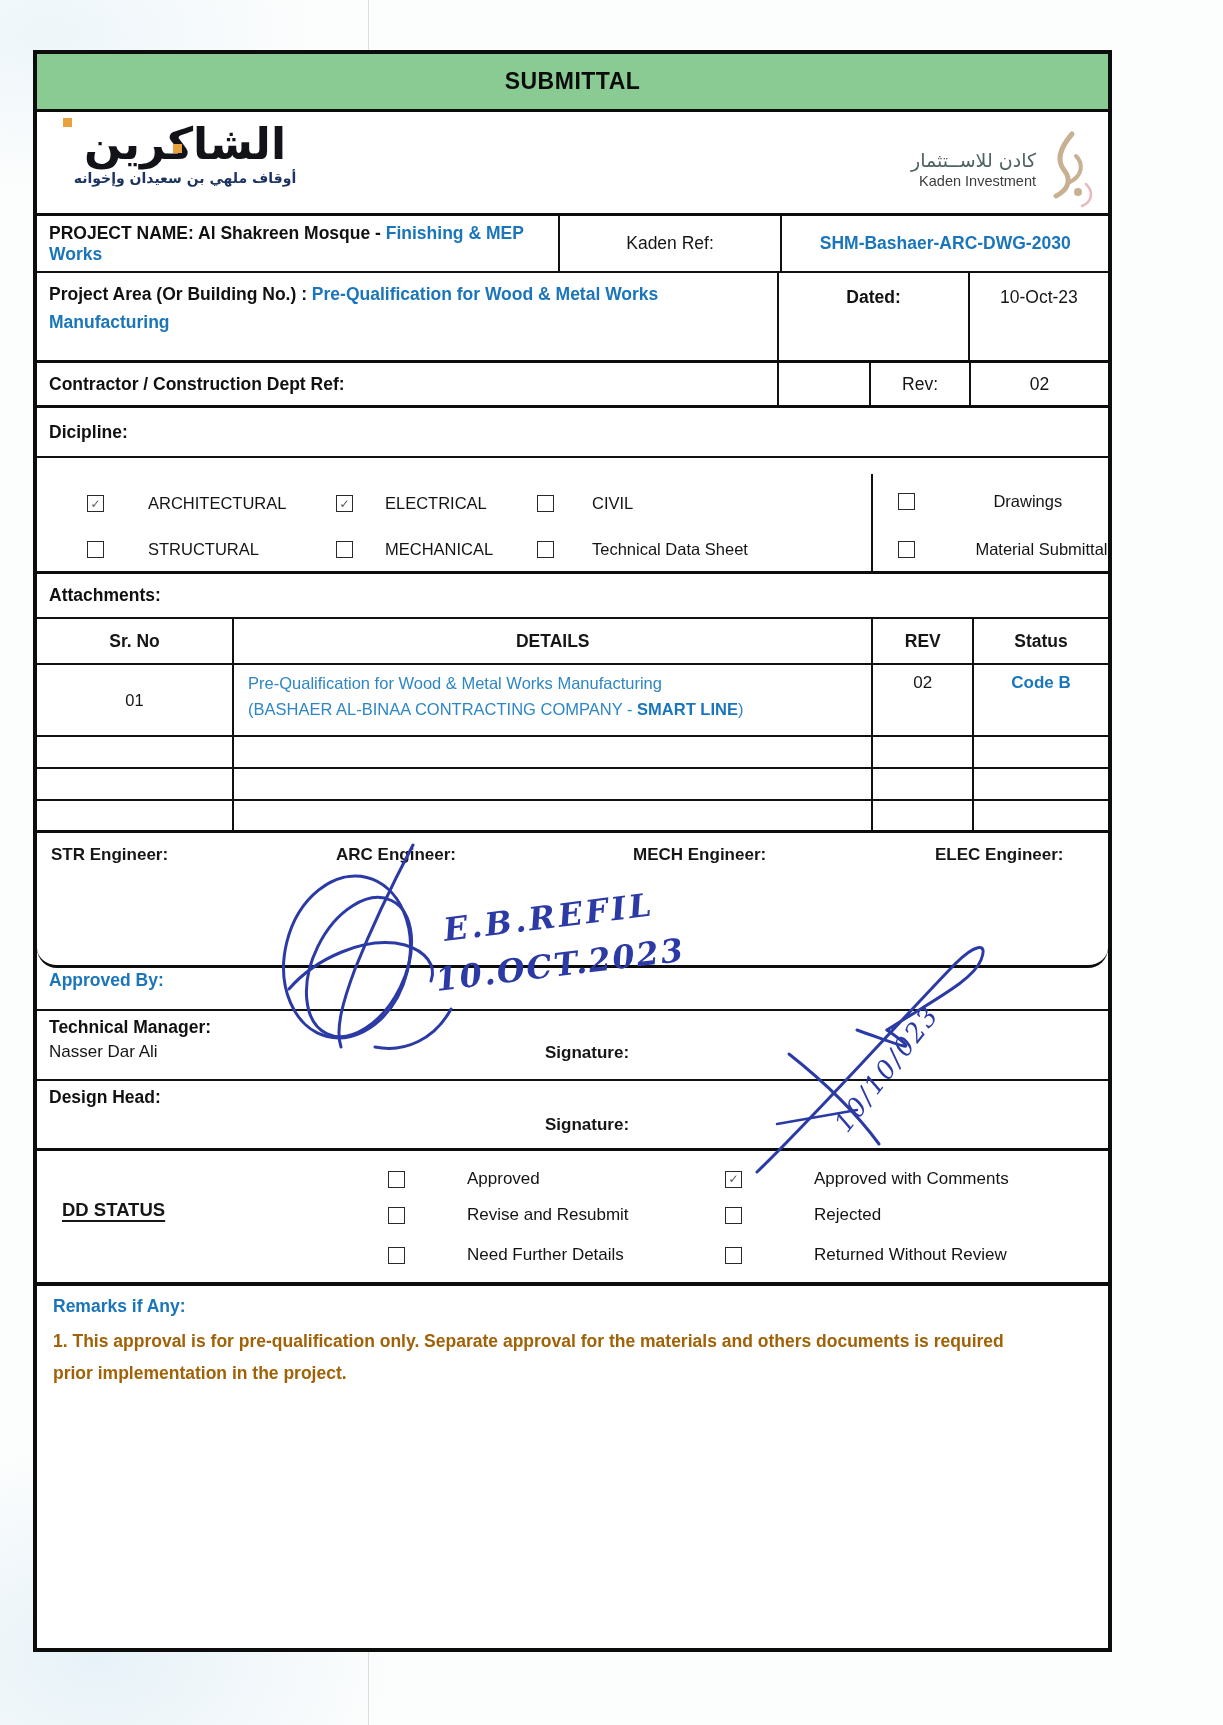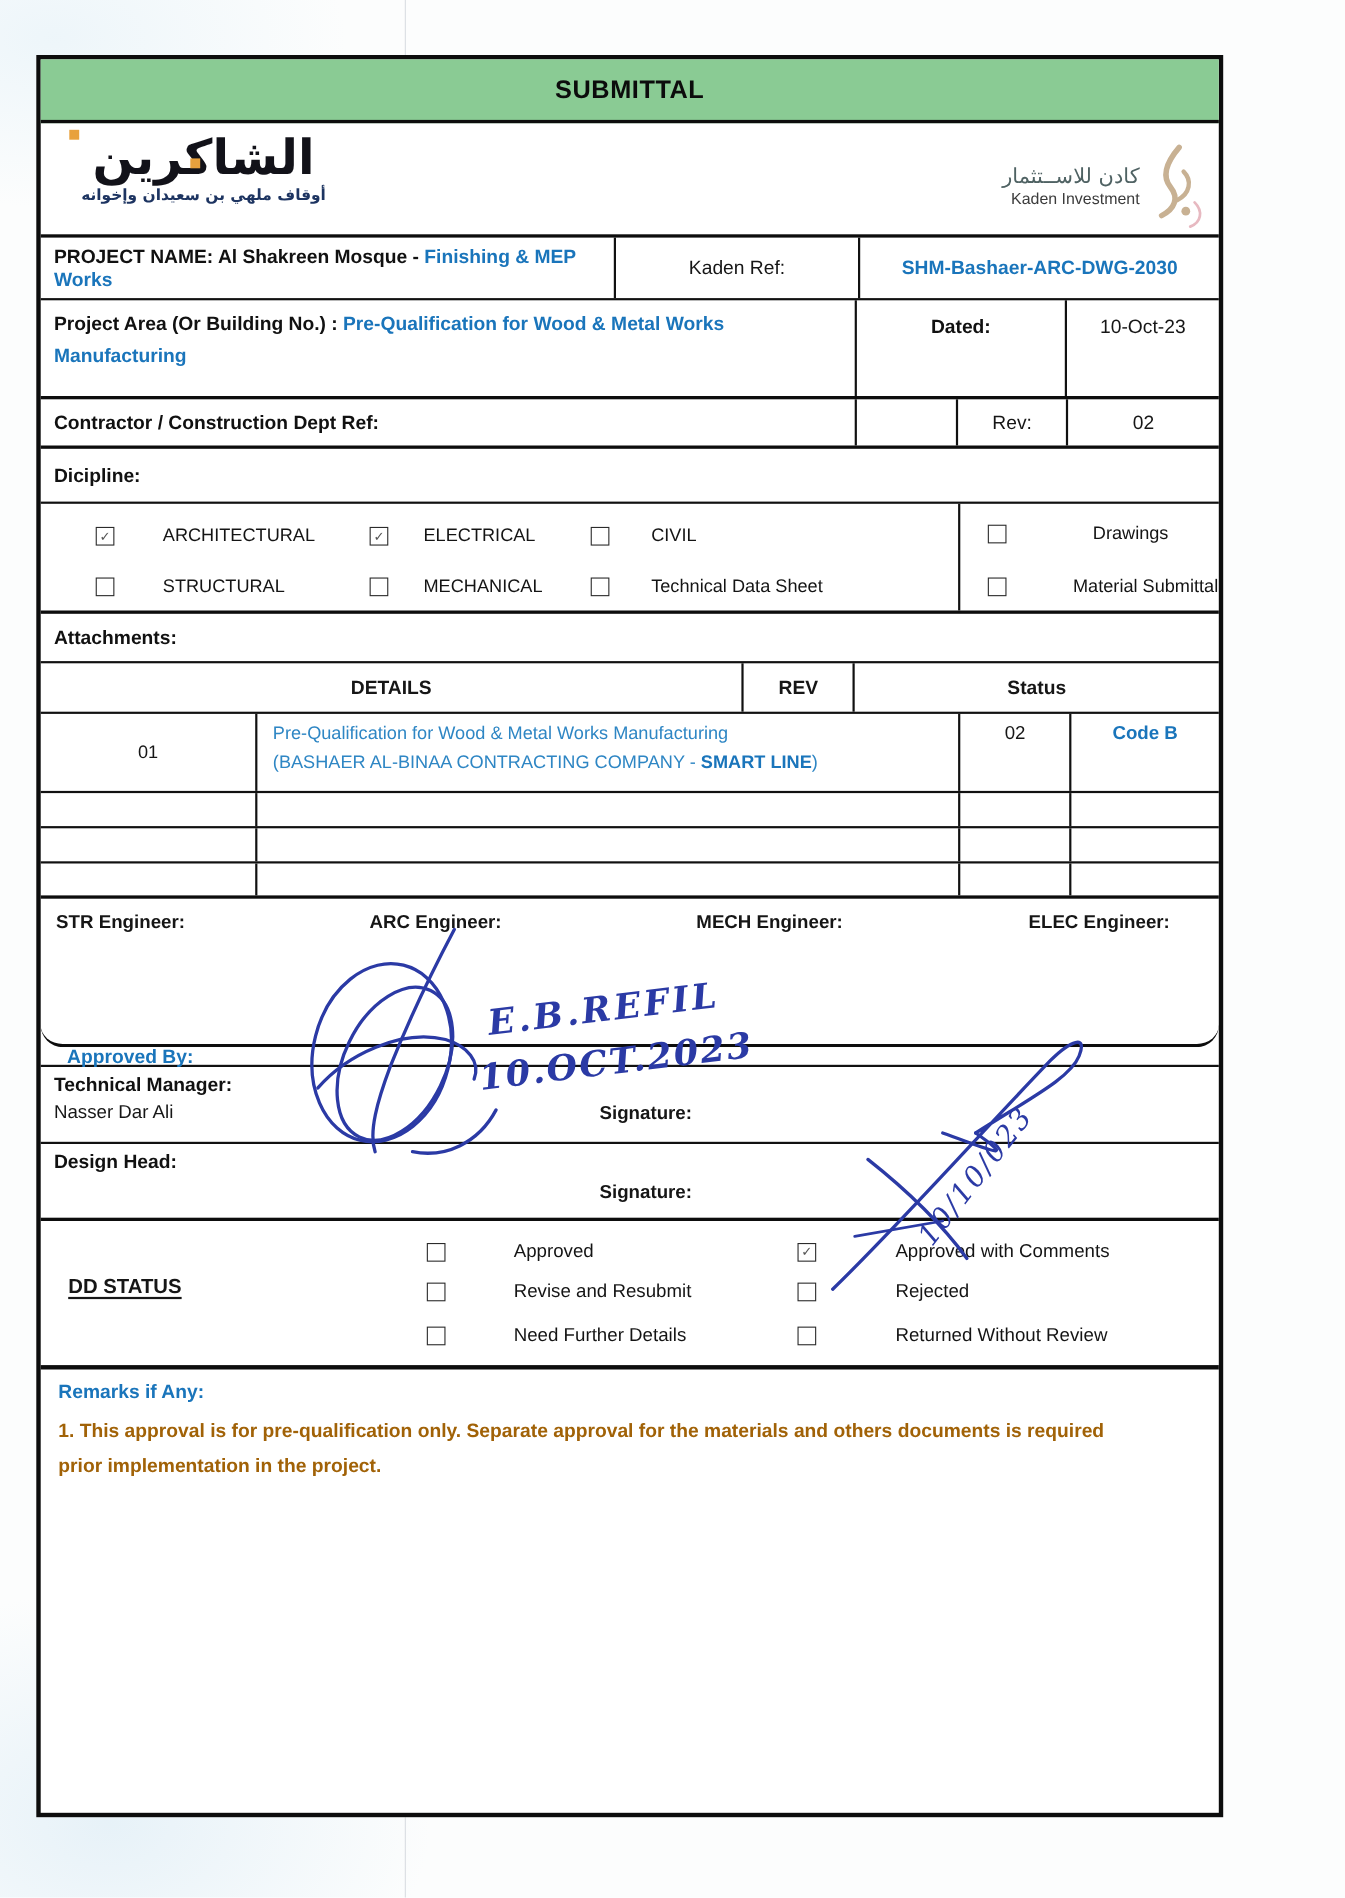--- a/index.html
+++ b/index.html
@@ -62,21 +62,21 @@
   .blue { color:#1a75bb; }
   .pad { padding:7px 12px; }
   .vcenter { display:flex; align-items:center; justify-content:center; }
   .c-name1 { width:48.8%; } .c-name2 { width:20.8%; font-size:17.5px; } .c-name3 { flex:1; }
   .c-area1 { width:69.3%; } .c-area2 { width:17.8%; } .c-area3 { flex:1; font-size:17.5px; }
   .c-con1 { width:69.3%; display:flex; align-items:center; }
   .c-con2 { width:8.6%; } .c-con3 { width:9.3%; font-size:17.5px; } .c-con4 { flex:1; font-size:17.5px; }
   .r-area .c-area1 { line-height:1.6;padding-left:12px; }
 
   
-  .r-checks { height:100px; display:flex; }
+  .r-checks { height:100px; display:flex;margin-top:16px; }
   .chk-left { width:78.1%; position:relative; border-right:2px solid #111; }
   .chk-right { flex:1; position:relative; }
   .cb-item { position:absolute; display:flex; align-items:center; }
   .cb {
     width:17px; height:17px; border:1.6px solid #2b2b2b; background:#fff;
     display:inline-flex; align-items:center; justify-content:center;
     font-size:12px; color:#555; flex:0 0 auto;
   }
   .cb.checked::after { content:"✓"; }
   .cb-label { font-size:16.5px; color:#141414; white-space:nowrap; }
@@ -92,21 +92,21 @@
   .att-data { height:72px; font-size:16.5px; }
   .att-details { padding:6px 10px 0 14px; line-height:1.55; color:#2e86c4; }
   .att-empty { height:32px; }
   .bold { font-weight:bold; }
 
   
   .r-reviewed { height:44px; display:flex; align-items:center; }
   .sect-lbl { font-weight:bold; font-size:17.5px; color:#1a75bb; }
   .r-engineers { height:135px;border-radius:20px; }
   .eng { position:absolute; top:12px; font-weight:bold; font-size:17px; }
-  .r-approved { height:18px; display:flex; align-items:center;padding-left:12px; }
+  .r-approved { height:43px; display:flex; align-items:flex-start; }
   .r-tm, .r-dh { height:70px; }
   .sig-label { position:absolute; left:508px; font-weight:bold; font-size:17px; }
 
   
   .r-dd { height:135px; border-bottom:4px solid #0d0d0d; }
   .dd-label {
     position:absolute; left:25px; top:48px; font-size:18.5px; font-weight:bold;
     text-decoration:underline; text-underline-offset:4px; text-decoration-thickness:2px;
   }
   
@@ -212,20 +212,21 @@
         <span class="cb-label">Material Submittal</span>
       </div>
     </div>
   </div>
 
   <div class="row r-attlabel bb2">
     <span class="lbl pad">Attachments:</span>
   </div>
 
   <div class="row att-head bb2">
+    <div class="cell ac1 vcenter">Sr. No</div>
     <div class="cell ac2 vcenter">DETAILS</div>
     <div class="cell ac3 vcenter">REV</div>
     <div class="cell ac4 vcenter">Status</div>
   </div>
   <div class="row att-row att-data bb2">
     <div class="cell ac1 vcenter">01</div>
     <div class="cell ac2 att-details">
       <div>Pre-Qualification for Wood &amp; Metal Works Manufacturing</div>
       <div><span>(BASHAER AL-BINAA CONTRACTING COMPANY - </span><span class="bold" style="color:#1a75bb;">SMART LINE</span><span>)</span></div>
     </div>

